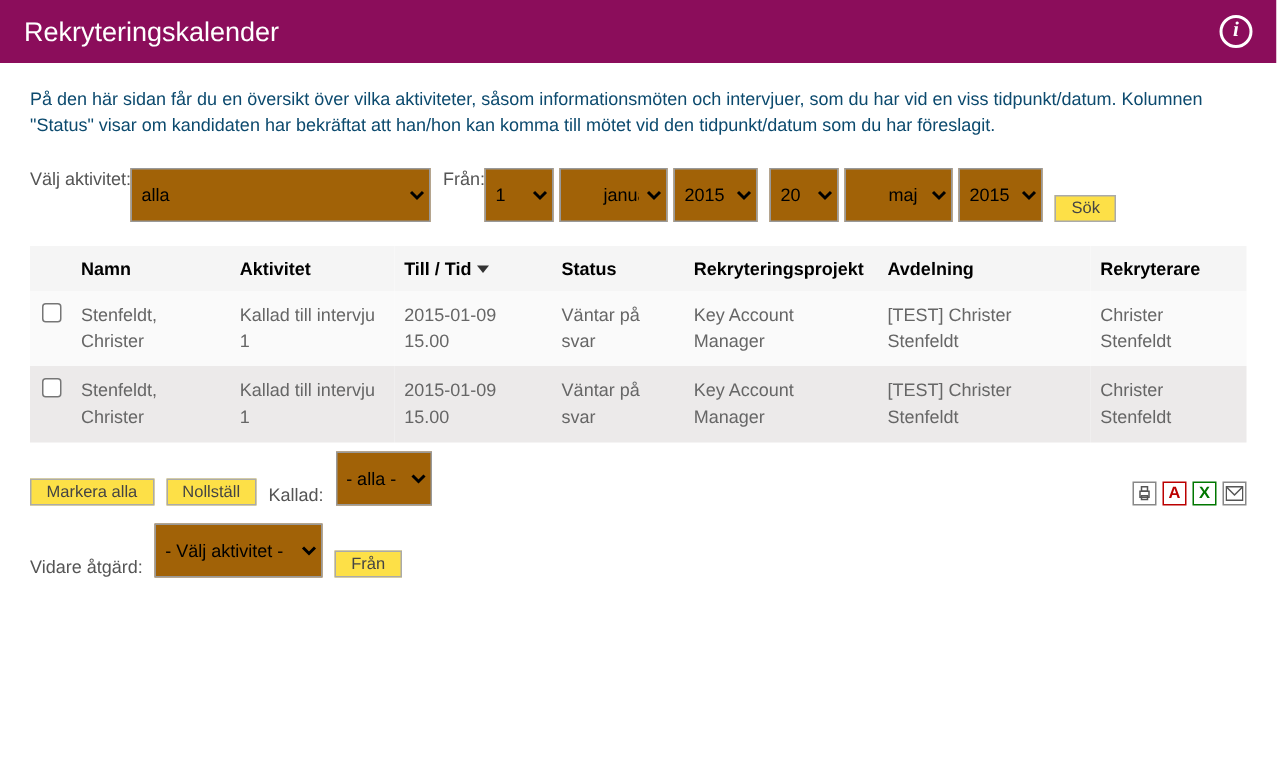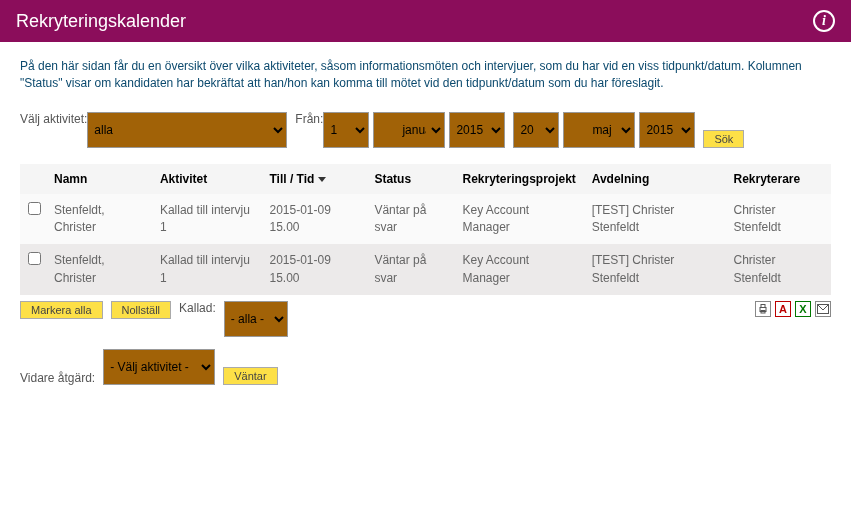--- a/index.html
+++ b/index.html
@@ -21,21 +21,21 @@
   .btn { background: #fde047; border: 1px solid #aaa; padding: 2px 10px; font-size: 11px; cursor: pointer; color: #444; }
   table.data { width: 100%; border-collapse: collapse; margin-bottom: 6px; }
   table.data th { text-align: left; font-weight: bold; color: #000000; padding: 8px 6px; background: #f5f5f5; font-size: 12px; }
   table.data th.sort { white-space: nowrap; }
   .sort-arrow { display: inline-block; width: 0; height: 0; border-left: 4px solid transparent; border-right: 4px solid transparent; border-top: 5px solid #333; margin-left: 4px; vertical-align: middle; }
   table.data td { padding: 8px 6px; color: #666; vertical-align: top; line-height: 1.45; }
   table.data tbody tr:nth-child(odd) td { background: #fafafa; }
   table.data tbody tr:nth-child(even) td { background: #eceaea; }
   table.data td:first-child, table.data th:first-child { width: 28px; text-align: center; }
   input[type=checkbox] { margin: 0; }
-  .below-row { display: flex; align-items: flex-start; gap: 8px; margin-top: 4px; }
+  .below-row { display: flex; align-items: flex-end; gap: 8px; margin-top: 4px; }
   .below-row .spacer { flex: 1; }
   .icon-row { display: flex; gap: 4px; align-items: center; }
   .ex-icon { width: 16px; height: 16px; display: inline-flex; align-items: center; justify-content: center; font-size: 11px; border: 1px solid #888; }
   .ex-print { background: #fff; color: #333; }
   .ex-pdf { background: #fff; color: #b00; border-color: #b00; font-weight: bold; }
   .ex-xls { background: #fff; color: #070; border-color: #070; font-weight: bold; }
   .ex-mail { background: #fff; color: #333; }
   .action-row { margin-top: 12px; display: flex; gap: 8px; align-items: flex-end; }
   .back-row { margin-top: 16px; }
 </style>
@@ -134,17 +134,17 @@
               <rect x="1" y="1" width="22" height="18"></rect>
               <path d="M1 1 L12 12 L23 1"></path>
             </svg>
         </span>
       </div>
     </div>
 
     <div class="action-row">
       <span>Vidare åtgärd:</span>
       <select style="width:112px;"><option>- Välj aktivitet -</option></select>
-      <button class="btn">Väntar</button>
+      <button class="btn">Från</button>
     </div>
 
   </div>
 </div>
 
 </body></html>

